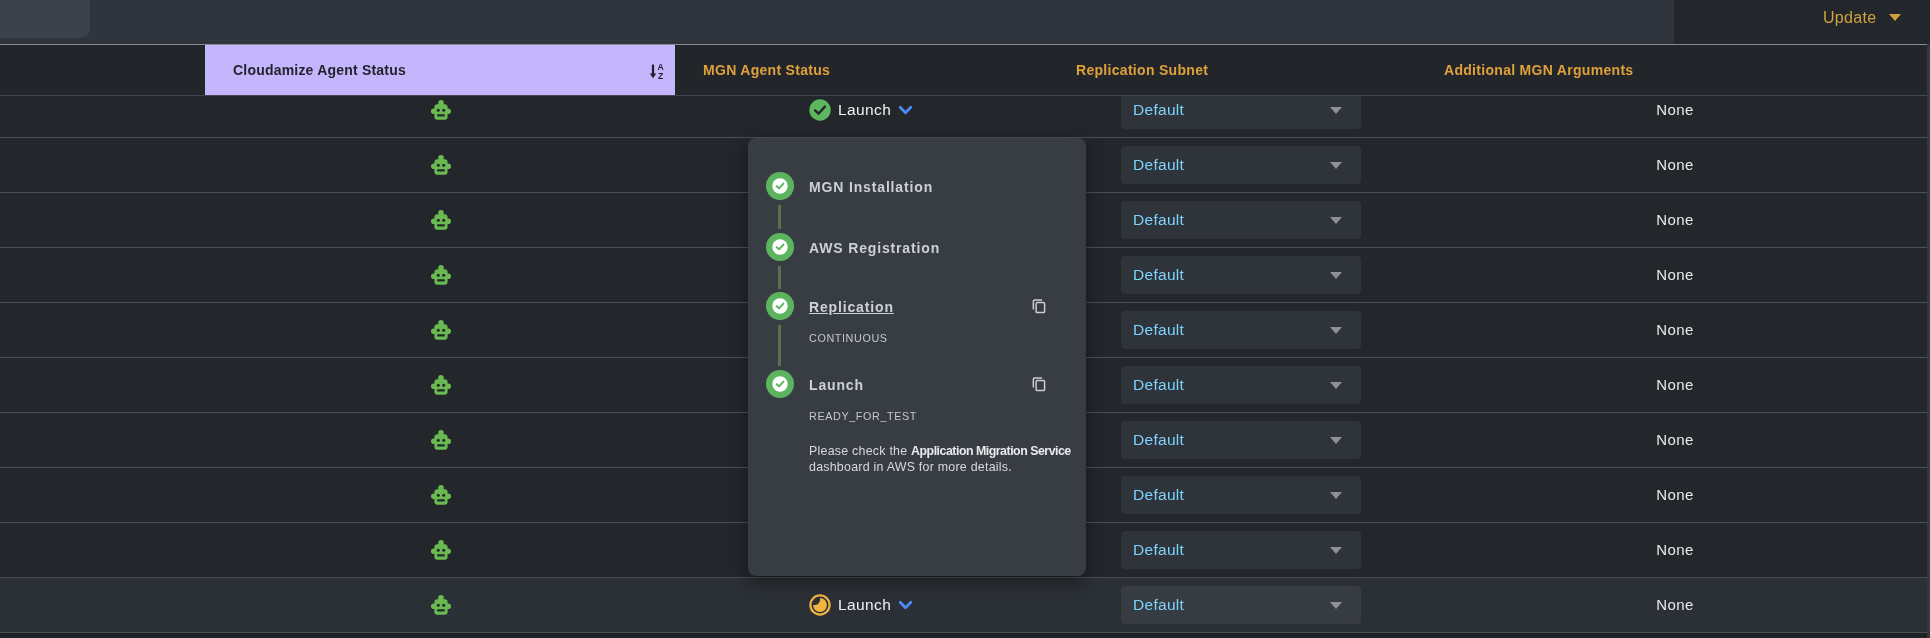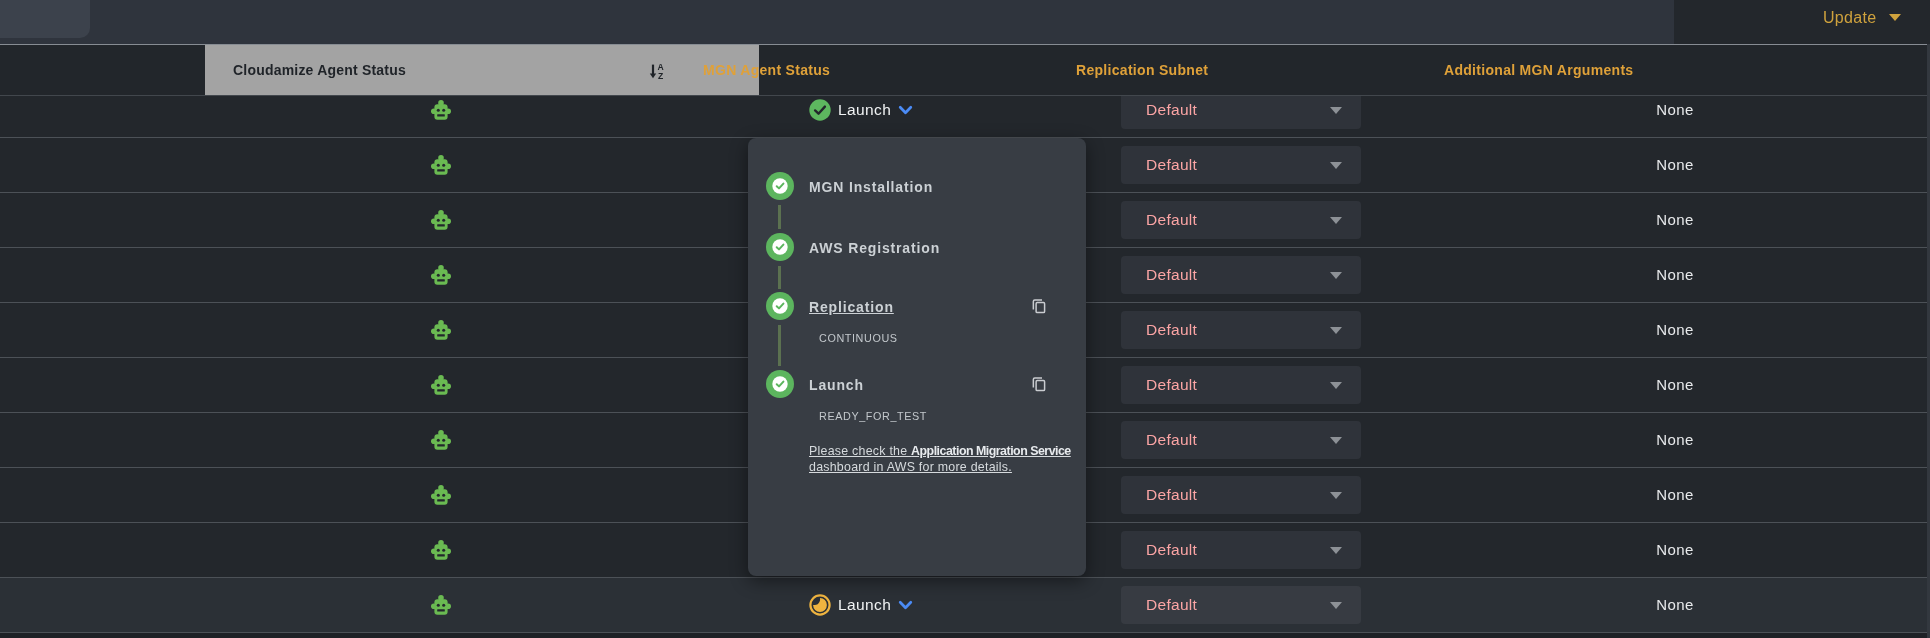--- a/index.html
+++ b/index.html
@@ -6,22 +6,22 @@
   body{width:1930px;height:638px;position:relative;overflow:hidden;
        background:#23272c;font-family:"Liberation Sans",sans-serif;}
   .abs{position:absolute;}
   .row{position:absolute;left:0;width:1930px;height:55px;background:#23272c;
        border-bottom:1px solid #4c5157;box-sizing:border-box;}
   .row.hover{background:#2b3036;}
   .robot{position:absolute;left:431px;top:17px;width:20px;height:20px;}
   .sel{position:absolute;left:1121px;top:8px;width:240px;height:38px;background:#2f333a;
        border-radius:4px;}
   .row.hover .sel{background:#373b42;}
-  .sel .t{position:absolute;left:12px;top:0;line-height:38px;font-size:15.5px;color:#fca5a5;
-          letter-spacing:.3px;margin-left:13px;}
+  .sel .t{position:absolute;left:12px;top:0;line-height:38px;font-size:15.5px;color:#7dd3fc;
+          letter-spacing:.3px;}
   .sel .a{position:absolute;right:19px;top:16px;width:0;height:0;
           border-left:6px solid transparent;border-right:6px solid transparent;
           border-top:7px solid #8d9196;}
   .none{position:absolute;left:1595px;top:0;width:160px;text-align:center;line-height:54px;
         font-size:15px;color:#e8eaec;letter-spacing:.4px;}
   .launch{position:absolute;left:809px;top:0;height:54px;}
   .launch .ic{position:absolute;left:0;top:16px;}
   .launch .tx{position:absolute;left:29px;top:0;line-height:54px;font-size:15.5px;color:#f0f2f3;
               letter-spacing:.4px;}
   .launch .ch{position:absolute;left:89px;top:21px;}
@@ -237,21 +237,21 @@
       <div class="sel">
         <div class="t">Default</div>
         <div class="a"></div>
       </div>
       <div class="none">None</div>
     </div>
   </div>
 
 <div class="abs" id="hdr" style="left:0;top:44px;width:1930px;height:50px;background:#22262b;
      border-top:1px solid #878c93;border-bottom:1px solid #42474d;box-sizing:content-box;z-index:20;">
-  <div class="abs" style="left:205px;top:0;width:554px;height:50px;background:#a3a3a3;">
+  <div class="abs" style="left:205px;top:0;width:470px;height:50px;background:#c4b5fd;">
     <div class="abs" style="left:28px;top:0;line-height:50px;font-size:14px;font-weight:bold;
          color:#1f2328;letter-spacing:.2px;">Cloudamize Agent Status</div>
     <svg class="abs" style="left:444px;top:19px;" width="16" height="15" viewBox="0 0 16 15">
       <path d="M4.0 0.6 L4.0 10.0" stroke="#1f2328" stroke-width="2.2" fill="none"></path>
       <path d="M4.0 14.2 L0.8 9.4 L7.2 9.4 Z" fill="#1f2328"></path>
       <text x="11.6" y="6.4" font-size="8.6" font-weight="bold" fill="#1f2328" text-anchor="middle" font-family="Liberation Sans">A</text>
       <text x="11.6" y="14.8" font-size="8.6" font-weight="bold" fill="#1f2328" text-anchor="middle" font-family="Liberation Sans">Z</text>
     </svg>
   </div>
   <div class="abs hcap" style="left:703px;">MGN Agent Status</div>
@@ -305,24 +305,24 @@
     <div class="title" style="top:239px;">Launch</div>
     <div class="sub" style="top:272px;">READY_FOR_TEST</div>
     <svg class="abs" style="left:283px;top:161px" width="15" height="15" viewBox="0 0 15 15">
       <path d="M11.0 1.05 L3.8 1.05 Q2.35 1.05 2.35 2.5 L2.35 10.6" stroke="#c9ccd0" stroke-width="1.5" fill="none"></path>
       <rect x="5.1" y="3.6" width="8.5" height="10.0" rx="1.1" stroke="#c9ccd0" stroke-width="1.5" fill="none"></rect>
     </svg>
     <svg class="abs" style="left:283px;top:239px" width="15" height="15" viewBox="0 0 15 15">
       <path d="M11.0 1.05 L3.8 1.05 Q2.35 1.05 2.35 2.5 L2.35 10.6" stroke="#c9ccd0" stroke-width="1.5" fill="none"></path>
       <rect x="5.1" y="3.6" width="8.5" height="10.0" rx="1.1" stroke="#c9ccd0" stroke-width="1.5" fill="none"></rect>
     </svg>
-    <div class="abs" style="left:61px;top:305px;width:295px;font-size:12.4px;line-height:16.4px;color:#d6dadd;letter-spacing:.25px;text-decoration:underline;">Please check the <b style="color:#e8ebee;letter-spacing:-0.5px">Application Migration Service</b> dashboard in AWS for more details.</div>
+    <div class="abs" style="left:61px;top:305px;width:295px;font-size:12.4px;line-height:16.4px;color:#d6dadd;letter-spacing:.25px;">Please check the <b style="color:#e8ebee;letter-spacing:-0.5px">Application Migration Service</b> dashboard in AWS for more details.</div>
   </div>
 
 <style>
  .hcap{top:0;line-height:50px;font-size:14px;font-weight:bold;color:#dfa139;letter-spacing:.3px;}
  
  #pop .circ{position:absolute;left:18px;width:28px;height:28px;}
  #pop .title{position:absolute;left:61px;font-size:14px;font-weight:bold;color:#ccd1d5;
              letter-spacing:0.85px;}
- #pop .sub{position:absolute;left:61px;font-size:10.8px;color:#c3c8cc;letter-spacing:0.6px;margin-left:10px;}
+ #pop .sub{position:absolute;left:61px;font-size:10.8px;color:#c3c8cc;letter-spacing:0.6px;}
  #pop .line{position:absolute;left:30px;width:3px;background:#5b7150;}
 </style>
 
 </body></html>

